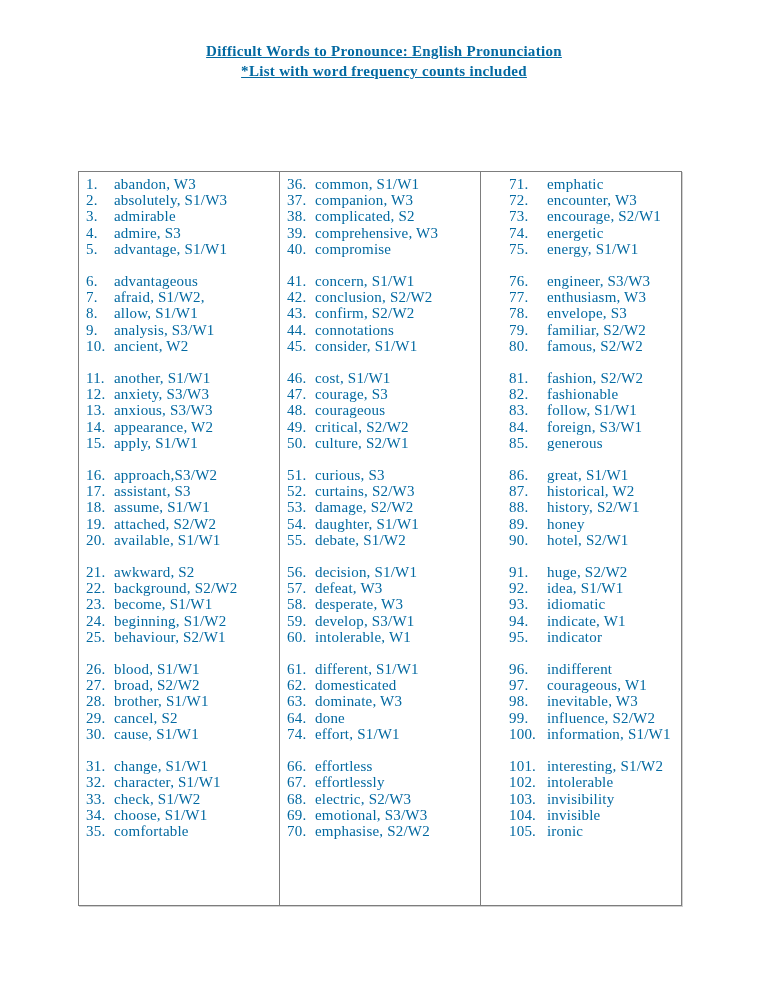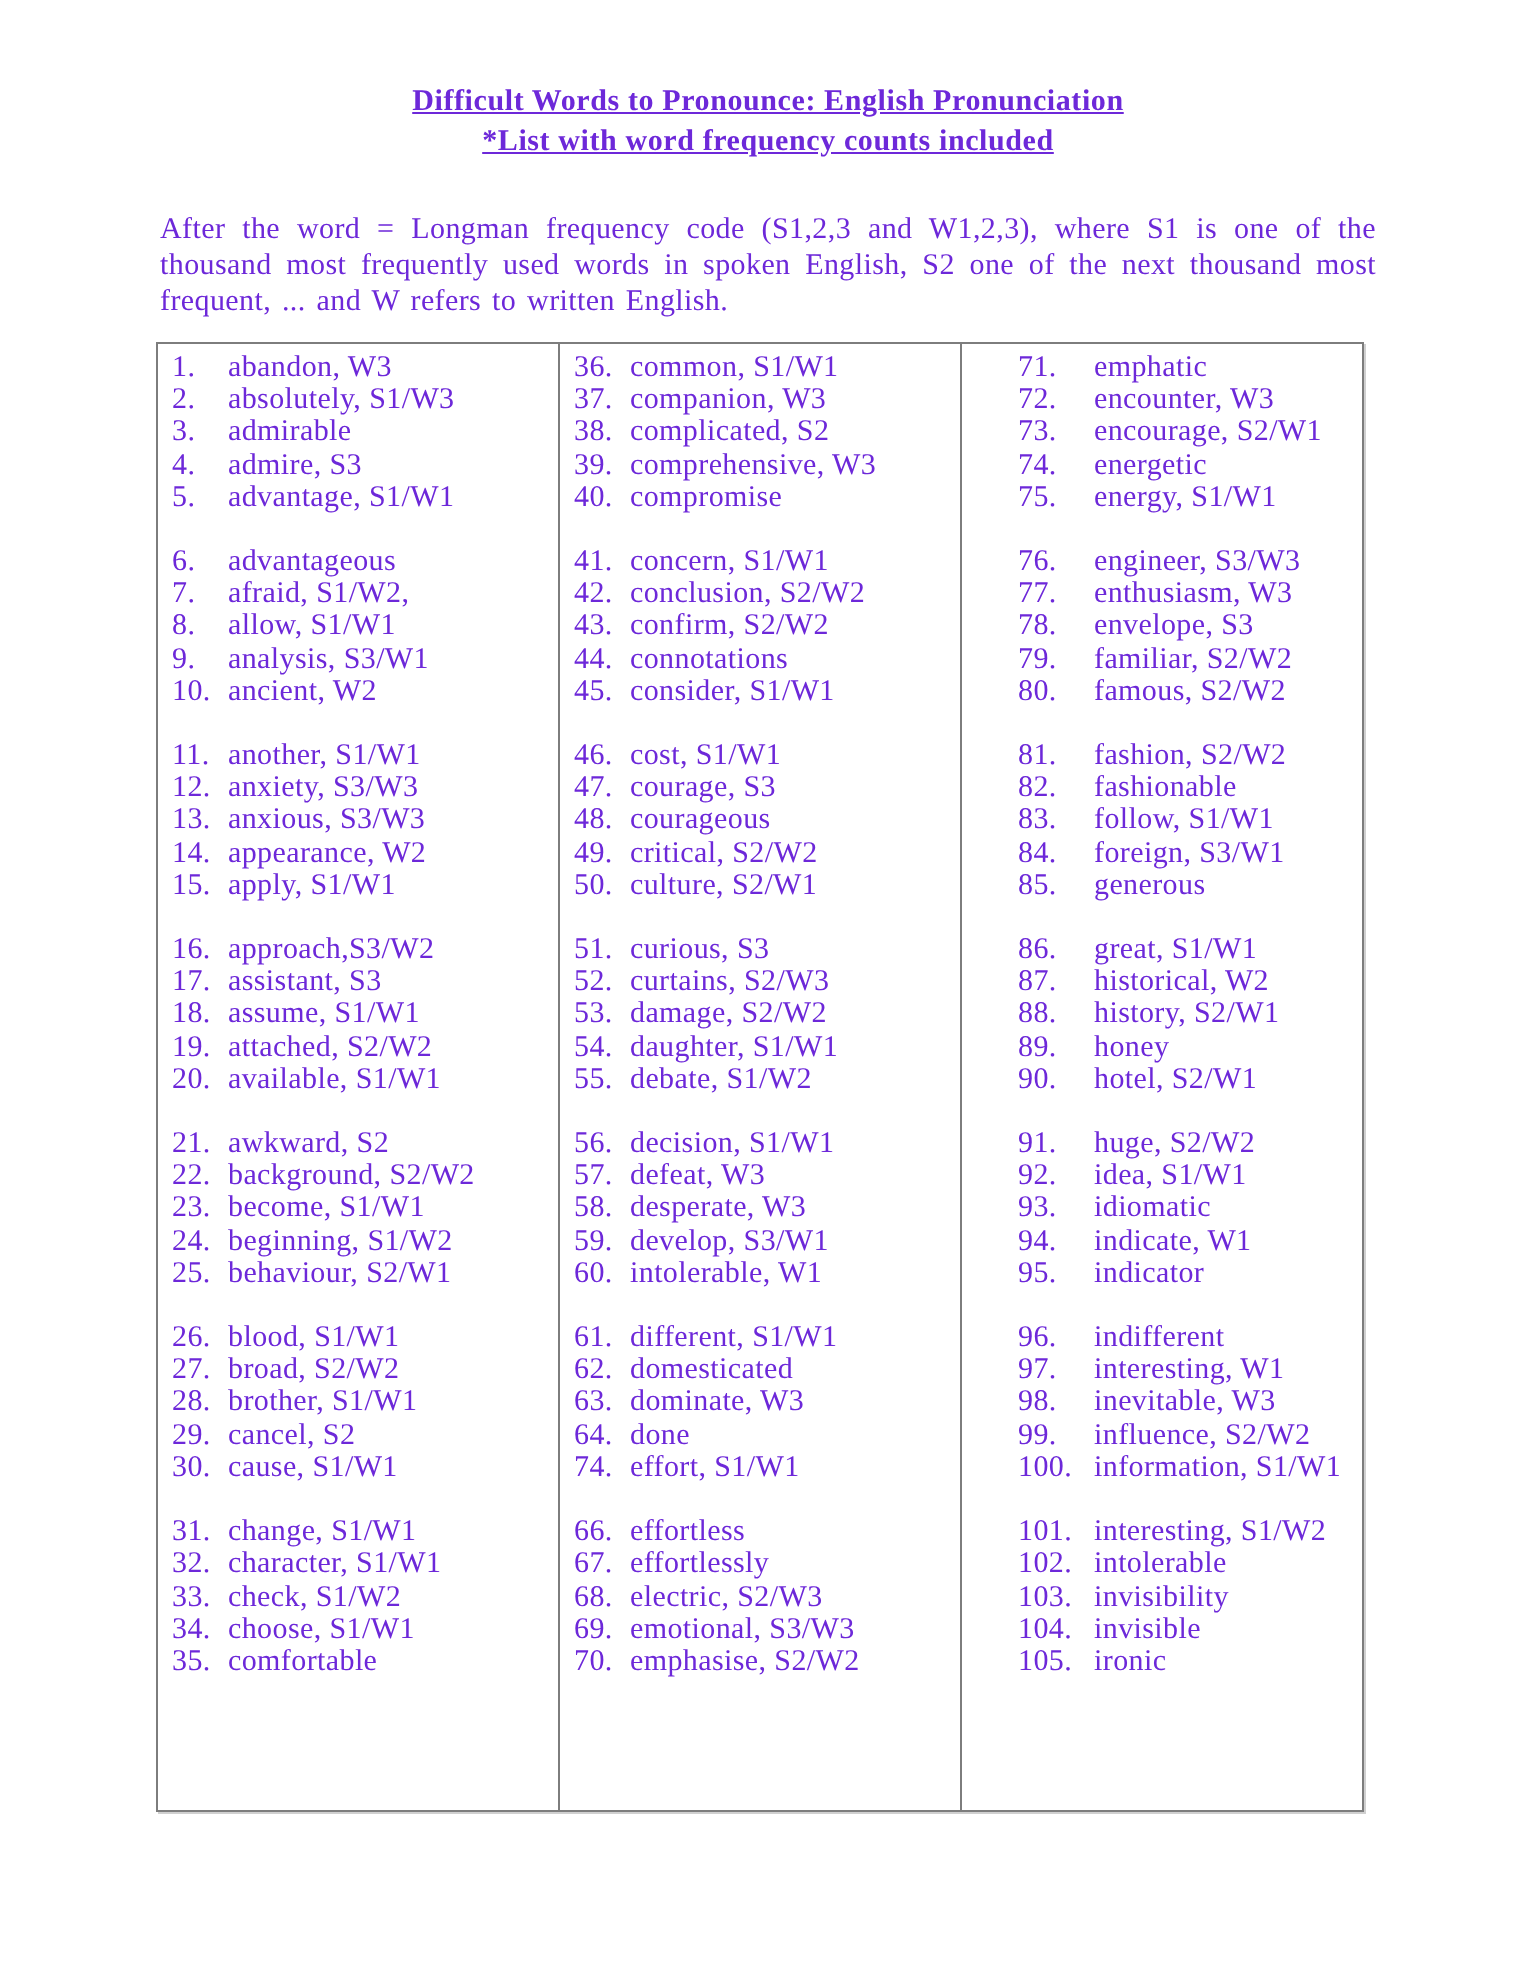--- a/index.html
+++ b/index.html
@@ -6,21 +6,21 @@
     margin: 0;
     padding: 0;
     background: #ffffff;
   }
   .page {
     position: relative;
     width: 768px;
     height: 994px;
     background: #ffffff;
     font-family: "Liberation Serif", "DejaVu Serif", serif;
-    color: #6d28d9;
+    color: #0369a1;
     overflow: hidden;
   }
   .title-block {
     position: absolute;
     top: 41px;
     left: 0;
     width: 768px;
     text-align: center;
     font-weight: bold;
     font-size: 15px;
@@ -87,21 +87,20 @@
 </head>
 <body>
 
 <div class="page">
 
   <div class="title-block">
     <div class="title-line">Difficult Words to Pronounce: English Pronunciation</div>
     <div class="title-line">*List with word frequency counts included</div>
   </div>
 
-  <p class="intro">After the word = Longman frequency code (S1,2,3 and W1,2,3), where S1 is one of the thousand most frequently used words in spoken English, S2 one of the next thousand most frequent, ... and W refers to written English.</p>
 
   <div class="word-table">
       <div class="col col1">
         <div class="group">
           <div class="row">
             <span class="num">1.</span>
             <span class="word">abandon, W3</span>
           </div>
           <div class="row">
             <span class="num">2.</span>
@@ -520,21 +519,21 @@
             <span class="word">indicator</span>
           </div>
         </div>
         <div class="group">
           <div class="row">
             <span class="num">96.</span>
             <span class="word">indifferent</span>
           </div>
           <div class="row">
             <span class="num">97.</span>
-            <span class="word">interesting, W1</span>
+            <span class="word">courageous, W1</span>
           </div>
           <div class="row">
             <span class="num">98.</span>
             <span class="word">inevitable, W3</span>
           </div>
           <div class="row">
             <span class="num">99.</span>
             <span class="word">influence, S2/W2</span>
           </div>
           <div class="row">

